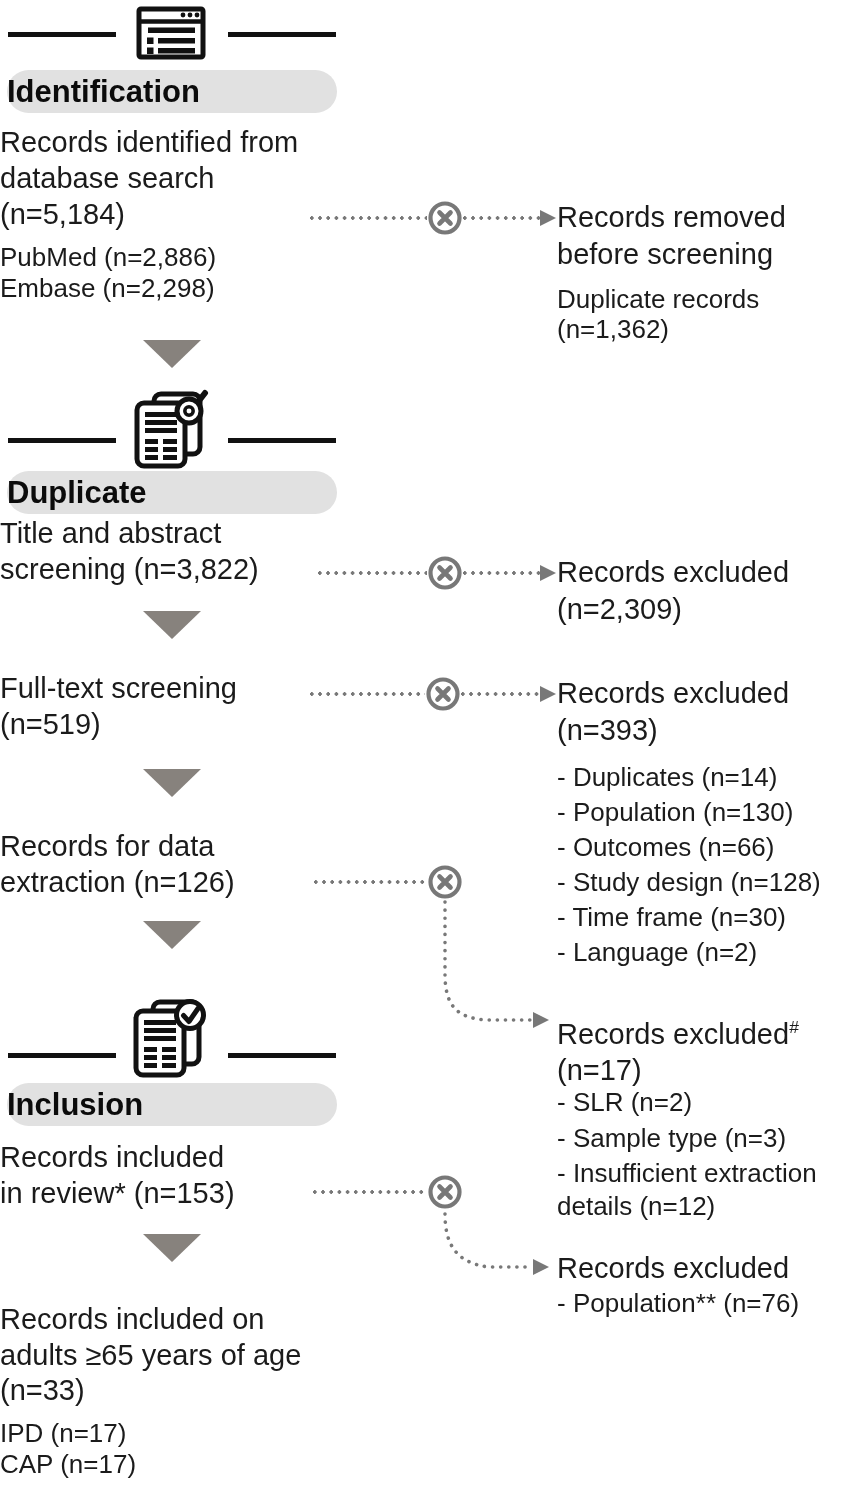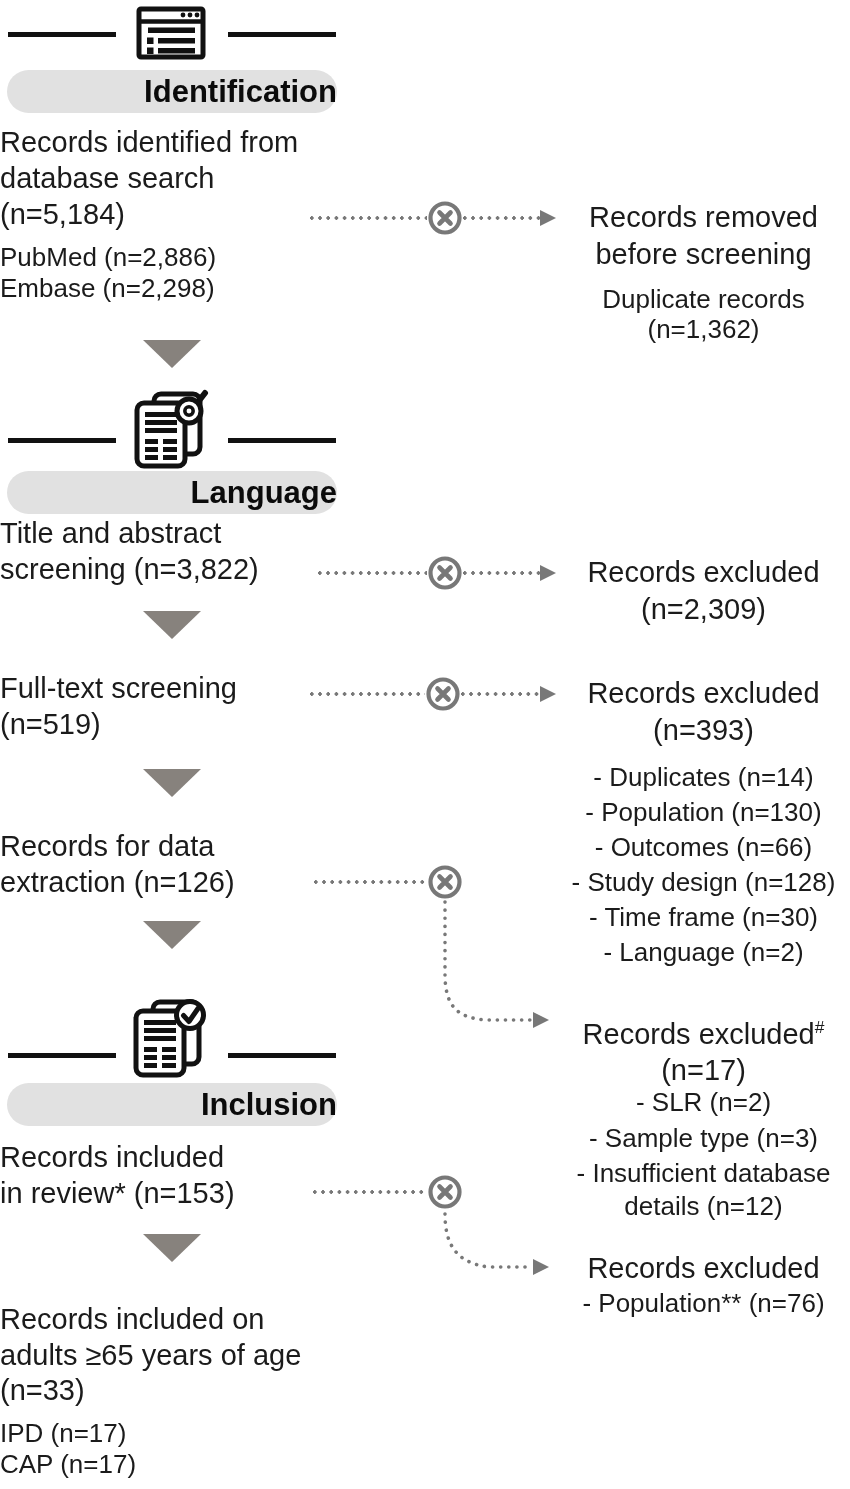--- a/index.html
+++ b/index.html
@@ -1,23 +1,23 @@
 <!DOCTYPE html>
 <html><head>
 <meta charset="utf-8">
 <style>
   html,body{margin:0;padding:0;background:#fff}
   .canvas{position:relative;width:850px;height:1489px;background:#ffffff;
           font-family:"Liberation Sans","DejaVu Sans",sans-serif;color:#1b1b1b;overflow:hidden}
   .abs{position:absolute}
   .hline{position:absolute;height:5px;background:#111}
   .pill{position:absolute;left:7px;width:330px;height:43px;background:#e1e1e1;border-radius:22px;
-        text-align:right;font-weight:bold;font-size:31px;line-height:43px;color:#0b0b0b}
+        text-align:left;font-weight:bold;font-size:31px;line-height:43px;color:#0b0b0b}
   .lt{position:absolute;left:0;width:344px;text-align:left}
-  .rt{position:absolute;left:557px;width:293px;text-align:center}
+  .rt{position:absolute;left:557px;width:293px;text-align:left}
   .main{font-size:29px;line-height:36px}
   .main37{font-size:29px;line-height:37px}
   .sub{font-size:26px;line-height:31px}
   .sub30{font-size:26px;line-height:30px}
   .reasons{font-size:26px;line-height:35px}
   .reasons355{font-size:26px;line-height:35.5px}
   .cont{font-size:26px;line-height:28px}
   .tri{position:absolute;left:143px;width:0;height:0;
        border-left:29px solid transparent;border-right:29px solid transparent;border-top:28px solid #87827d}
   .dh{position:absolute;height:4px;background-image:radial-gradient(circle 1.7px at 2px 2px,#787878 98%,transparent);
@@ -91,21 +91,21 @@
       <rect x="29" y="51" width="14" height="5" fill="#111"></rect>
     <rect x="11" y="59" width="13" height="5" fill="#111"></rect>
       <rect x="29" y="59" width="14" height="5" fill="#111"></rect>
     <rect x="11" y="67" width="13" height="5" fill="#111"></rect>
       <rect x="29" y="67" width="14" height="5" fill="#111"></rect>
     <line x1="64" y1="14" x2="71" y2="5" stroke="#111" stroke-width="6" stroke-linecap="round"></line>
     <circle cx="55" cy="23" r="12" fill="#fff" stroke="#111" stroke-width="5"></circle>
     <circle cx="55" cy="23" r="4.2" fill="none" stroke="#111" stroke-width="3.5"></circle>
   </svg>
   <div class="pill" style="top:471px">
-    <span>Language</span>
+    <span>Duplicate</span>
   </div>
 
   <div class="lt main" style="top:515px">
     <div>Title and abstract</div>
     <div>screening (n=3,822)</div>
   </div>
 
   <div class="dh" style="left:318px;top:571px;width:109px"></div>
   <svg class="xc" style="left:427px;top:555px" viewBox="0 0 36 36">
     <circle cx="18" cy="18" r="14.5" fill="#fff" stroke="#787878" stroke-width="4.2"></circle>
@@ -166,21 +166,21 @@
 
   <div class="tri" style="top:921px"></div>
 
   <div class="rt main" style="top:1009px">
     <div><span>Records excluded</span><sup>#</sup></div>
     <div>(n=17)</div>
   </div>
   <div class="rt reasons355" style="top:1085px">
     <div>- SLR (n=2)</div>
     <div>- Sample type (n=3)</div>
-    <div>- Insufficient database</div>
+    <div>- Insufficient extraction</div>
     <div class="cont">details (n=12)</div>
   </div>
 
   <div class="hline" style="left:8px;top:1053px;width:108px"></div>
   <div class="hline" style="left:228px;top:1053px;width:108px"></div>
   <svg class="abs" style="left:133px;top:996px" width="78" height="84" viewBox="0 0 78 84">
     <rect x="20" y="6" width="46" height="62" rx="7" fill="#fff" stroke="#111" stroke-width="5"></rect>
     <rect x="3" y="15" width="48" height="64" rx="7" fill="#fff" stroke="#111" stroke-width="5"></rect>
     <rect x="11" y="24" width="32" height="5" fill="#111"></rect>
     <rect x="11" y="32" width="32" height="5" fill="#111"></rect>

